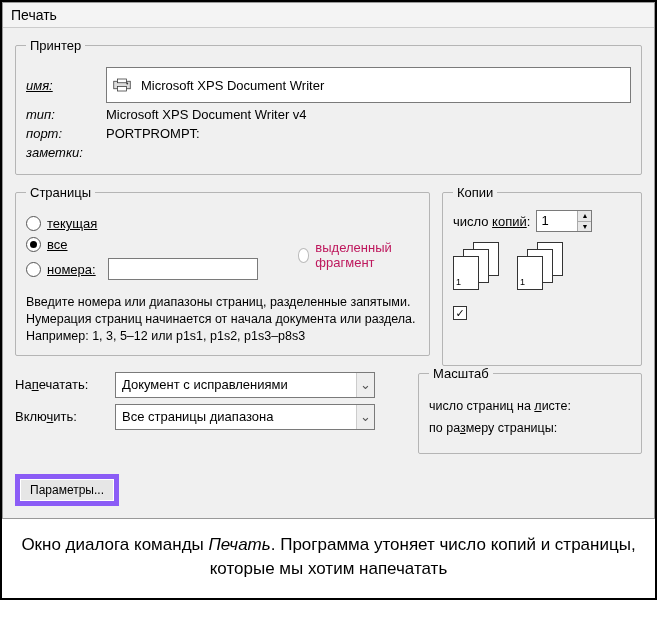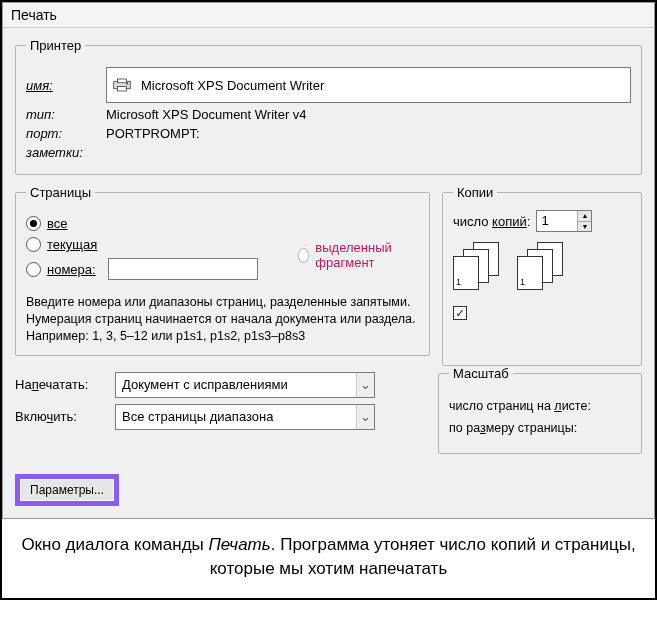--- a/index.html
+++ b/index.html
@@ -109,21 +109,21 @@
     display:flex; align-items:center; justify-content:space-between;
     background:#fff; border:1px solid #7a7a7a; height:26px; padding:0 6px;
     width: 260px;
   }
   .combo .arrow {
     width:18px; text-align:center; color:#555; border-left:1px solid #ccc;
     margin-right:-6px; height:100%; display:flex; align-items:center; justify-content:center;
     background:#eee;
   }
   .col-left-bottom { flex:1; }
-  .col-right-bottom { width: 204px; }
+  .col-right-bottom { width: 224px; }
   .scale-row { display:flex; align-items:center; justify-content:space-between; margin:8px 0; gap:6px; font-size:12.5px;}
   .btn {
     display:inline-block; background:#e6e6e6; border:5px solid #8b5cf6;
     padding: 4px 10px; font-size:12px;
     box-shadow: inset 0 0 0 1px #fff;
   }
   .caption {
     text-align:center; font-size:17px; padding: 14px 16px 16px; line-height:1.45;
   }
   .caption .em { font-style: italic; }
@@ -167,26 +167,26 @@
     </fieldset>
 
     <div class="cols">
       <div class="col-left">
         <fieldset>
           <legend>Страницы</legend>
 
           <div style="display:flex; gap:40px; align-items:flex-start;">
             <div>
               <div class="radio-row">
+                <span class="radio"></span>
+                <span class="rlabel"><span class="underline">текущая</span></span>
+              </div>
+              <div class="radio-row">
                 <span class="radio checked"></span>
                 <span class="rlabel"><span class="underline">все</span></span>
-              </div>
-              <div class="radio-row">
-                <span class="radio"></span>
-                <span class="rlabel"><span class="underline">текущая</span></span>
               </div>
               <div class="radio-row">
                 <span class="radio"></span>
                 <span class="rlabel"><span class="underline">номера:</span></span>
                 <span class="pages-input"></span>
               </div>
             </div>
             <div>
               <div class="radio-row" style="margin-top:30px;">
                 <span class="radio disabled"></span>

